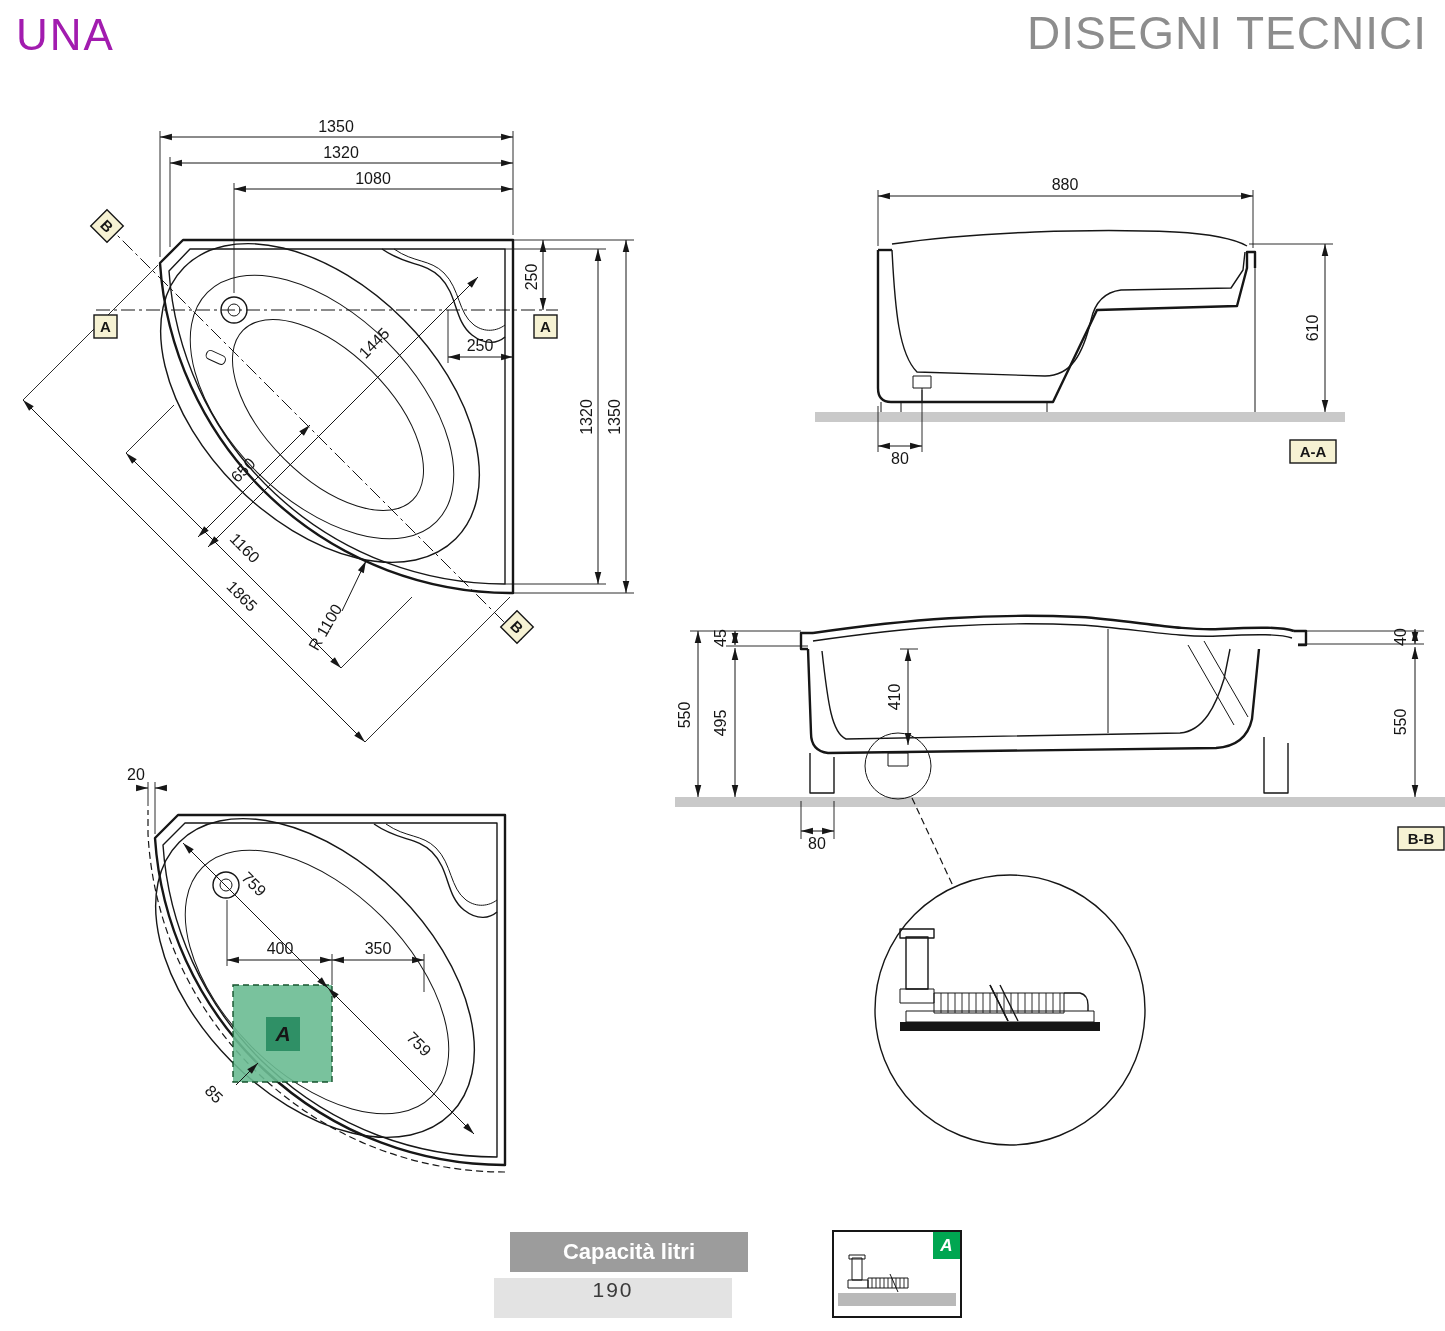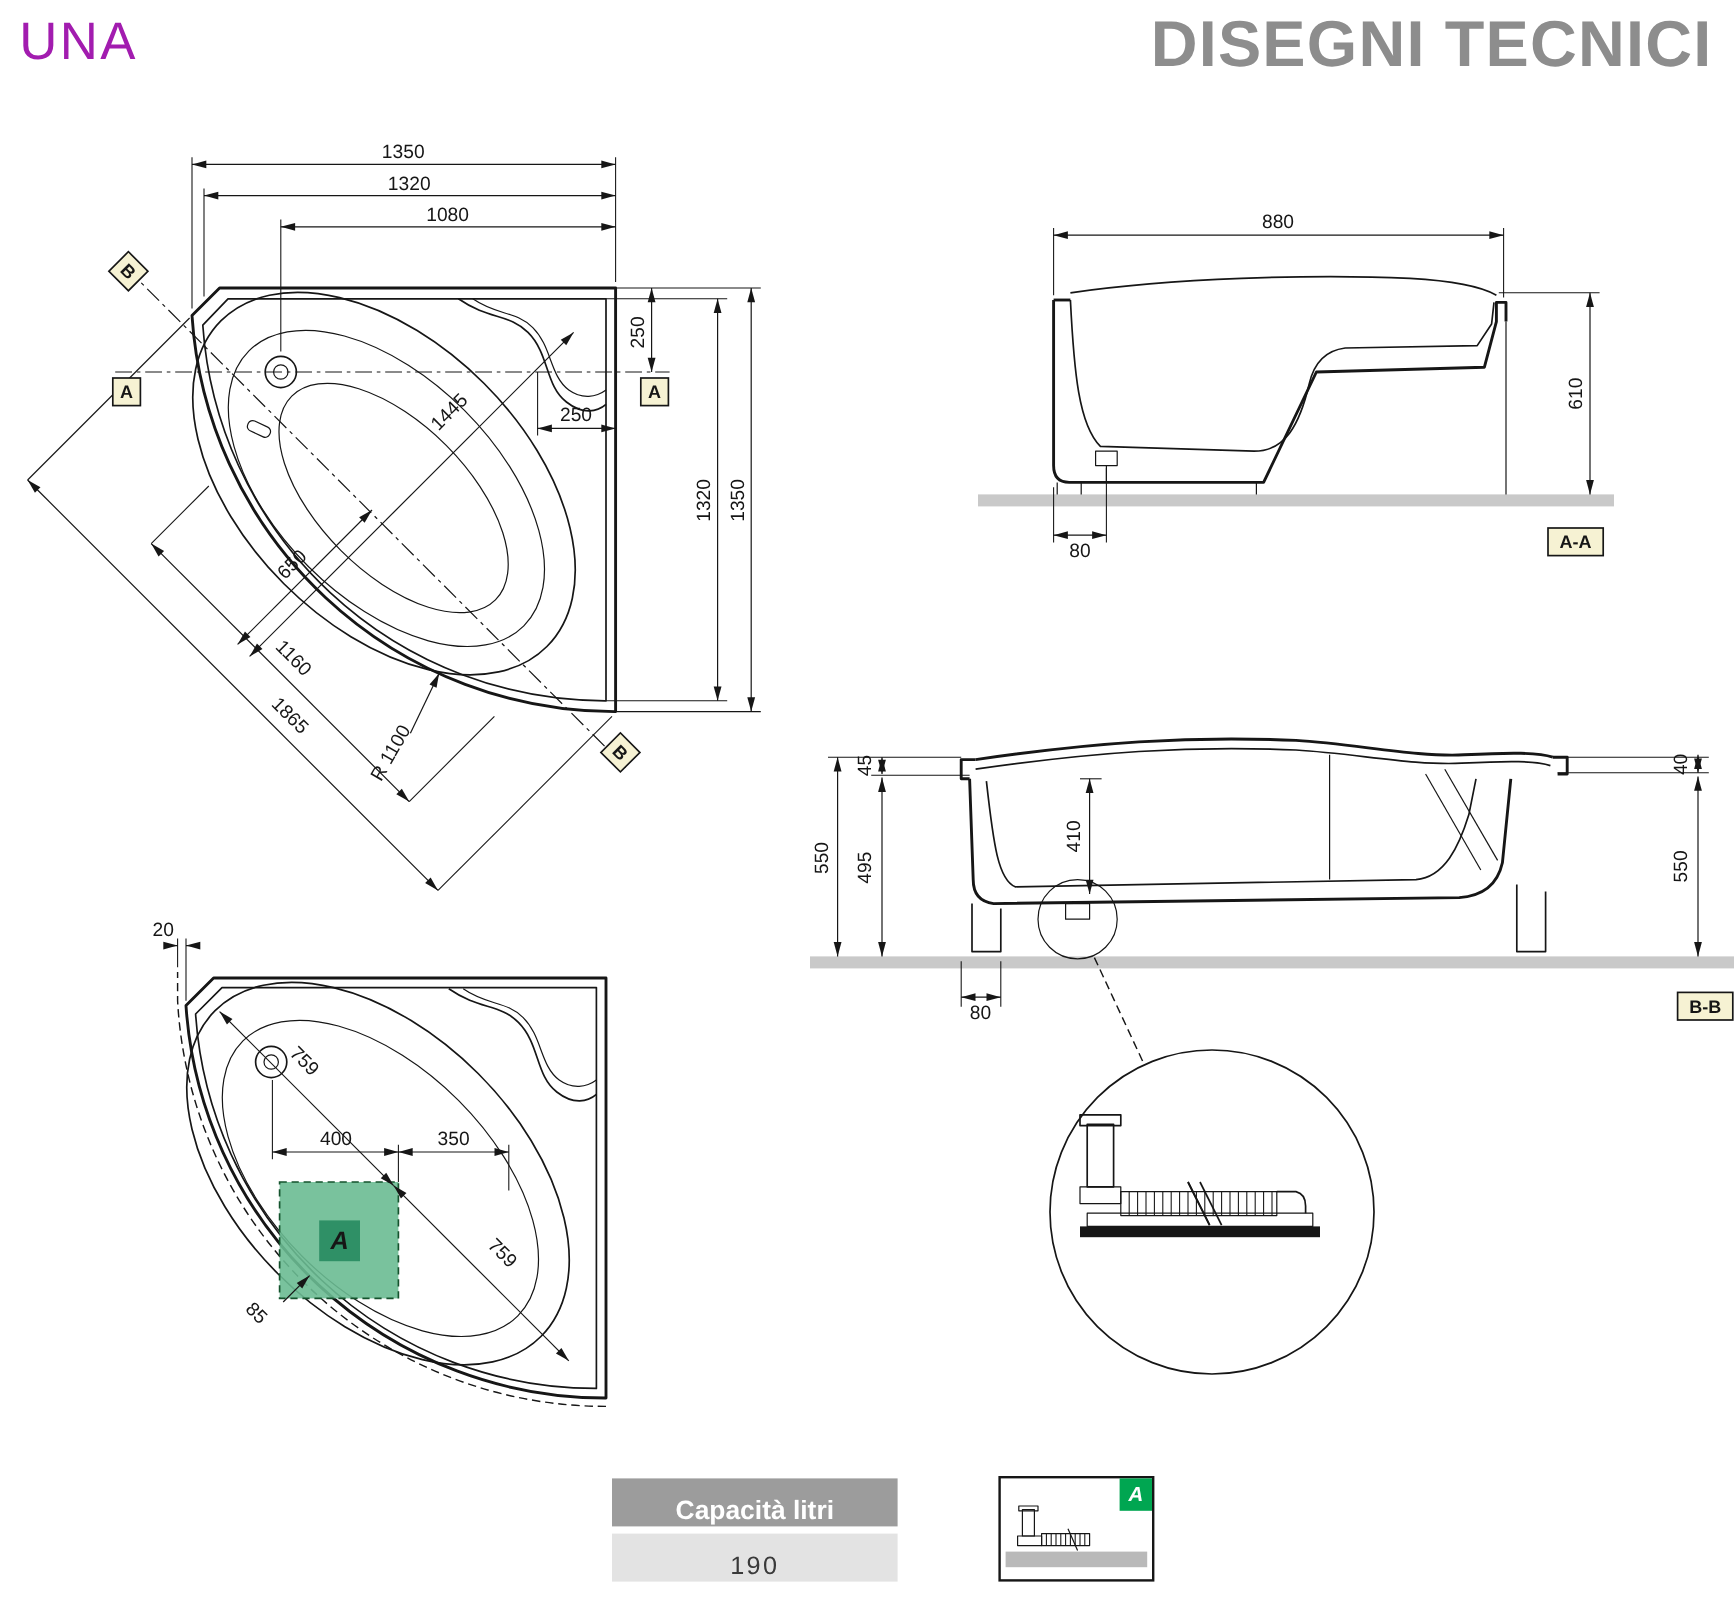--- a/index.html
+++ b/index.html
@@ -1,36 +1,36 @@
 <!DOCTYPE html>
 <html><head>
 <meta charset="utf-8">
 <style>
   *{margin:0;padding:0;box-sizing:border-box}
   html,body{background:#ffffff}
   body{width:1445px;height:1331px;position:relative;font-family:"Liberation Sans","DejaVu Sans",sans-serif;overflow:hidden}
   .hdr-title{position:absolute;left:16px;top:10px;font-size:44px;font-weight:400;color:#a21caf;letter-spacing:2px}
-  .hdr-sub{position:absolute;right:18px;top:6px;font-size:54px;font-weight:700;color:#8d8d8d;letter-spacing:1px}
+  .hdr-sub{position:absolute;right:18px;top:6px;font-size:46px;font-weight:400;color:#8d8d8d;letter-spacing:1px}
   svg.drawing{position:absolute}
   svg text{font-family:"Liberation Sans","DejaVu Sans",sans-serif;fill:#161616}
   .dim{font-size:16px}
   .mk{font-size:15px;font-weight:700}
   .ln{stroke:#161616;fill:none;stroke-linejoin:round}
   .w3{stroke-width:2.4}
   .w2{stroke-width:1.4}
   .w1{stroke-width:1}
   .ext{stroke-width:.9}
   .cl{stroke-width:1;stroke-dasharray:14 4 3 4}
   .dsh{stroke-width:1.2;stroke-dasharray:7 4}
   .ground{fill:#c9c9c9;stroke:none}
   .mkbox{fill:#f6f2d3;stroke:#161616;stroke-width:1.4}
   .cap-header{position:absolute;left:510px;top:1232px;width:238px;height:40px;background:#9c9c9c;color:#ffffff;
-    display:flex;align-items:flex-end;justify-content:center;font-size:22px;font-weight:700}
-  .cap-value{position:absolute;left:510px;top:1278px;width:238px;height:40px;background:#e3e3e3;color:#3a3a3a;
-    display:flex;align-items:flex-end;justify-content:center;font-size:21px;letter-spacing:2px}
+    display:flex;align-items:center;justify-content:center;font-size:22px;font-weight:700}
+  .cap-value{position:absolute;left:494px;top:1278px;width:238px;height:40px;background:#e3e3e3;color:#3a3a3a;
+    display:flex;align-items:flex-start;justify-content:center;font-size:21px;letter-spacing:2px}
   .legend{position:absolute;left:832px;top:1230px;width:130px;height:88px;background:#ffffff;border:2px solid #161616}
   .legend-badge{position:absolute;right:0;top:0;width:27px;height:27px;background:#00a651;color:#ffffff;
     display:flex;align-items:center;justify-content:center;font-size:17px;font-weight:700;font-style:italic}
   .legend-bar{position:absolute;left:4px;right:4px;bottom:10px;height:13px;background:#b9b9b9}
   .legend-icon{position:absolute;left:12px;bottom:18px}
 </style>
 </head>
 <body>
 
 <div class="hdr-title">UNA</div>

